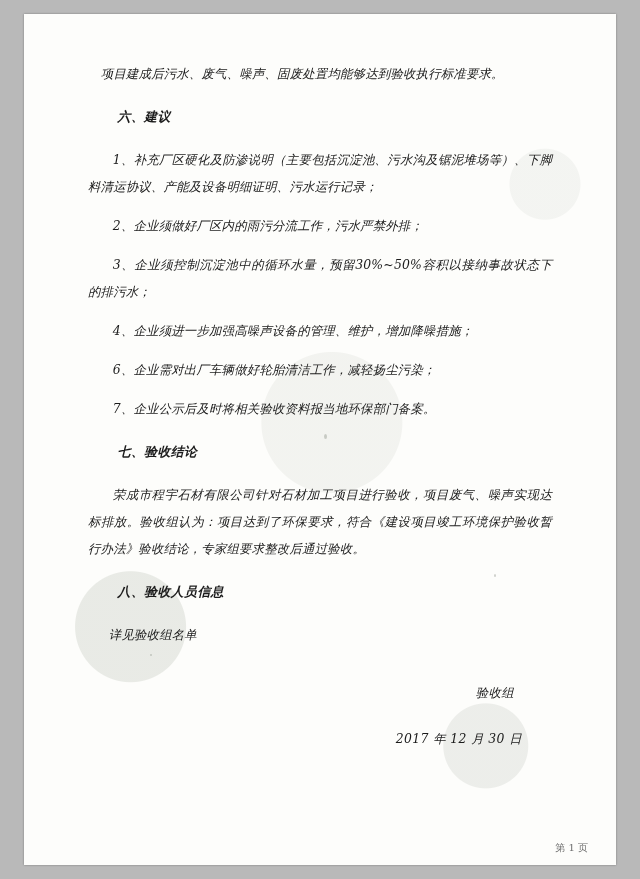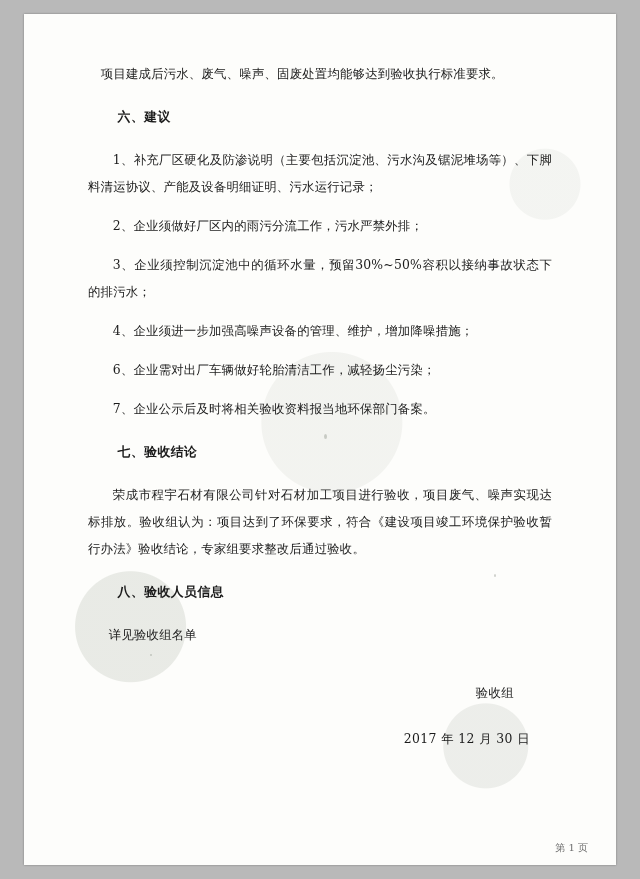--- a/index.html
+++ b/index.html
@@ -42,20 +42,21 @@
     pointer-events: none;
   }
   .doc-body {
     position: relative;
     padding: 46px 52px 0 52px;
     color: #1b1b1b;
     font-family: "DejaVu Serif", serif;
     font-size: 12.4px;
     line-height: 27px;
     z-index: 2;
+    font-style: italic;
   }
   .para {
     margin: 0;
     text-indent: 2em;
     letter-spacing: 0.2px;
     white-space: pre-wrap;
   }
   .heading {
     margin: 16px;
     text-indent: 2em;
@@ -78,21 +79,21 @@
     margin-top: 30px;
     text-align: right;
     padding-right: 34px;
   }
   .sign-line {
     margin: 16px;
     line-height: 30px;
     letter-spacing: 0.4px;
   }
   .sign-date {
-    margin: 0;
+    margin: 8px;
     line-height: 30px;
     letter-spacing: 0.4px;
   }
   .page-number {
     position: absolute;
     right: 28px;
     bottom: 10px;
     font-family: "DejaVu Serif", serif;
     font-size: 10px;
     color: #6e6e6e;

